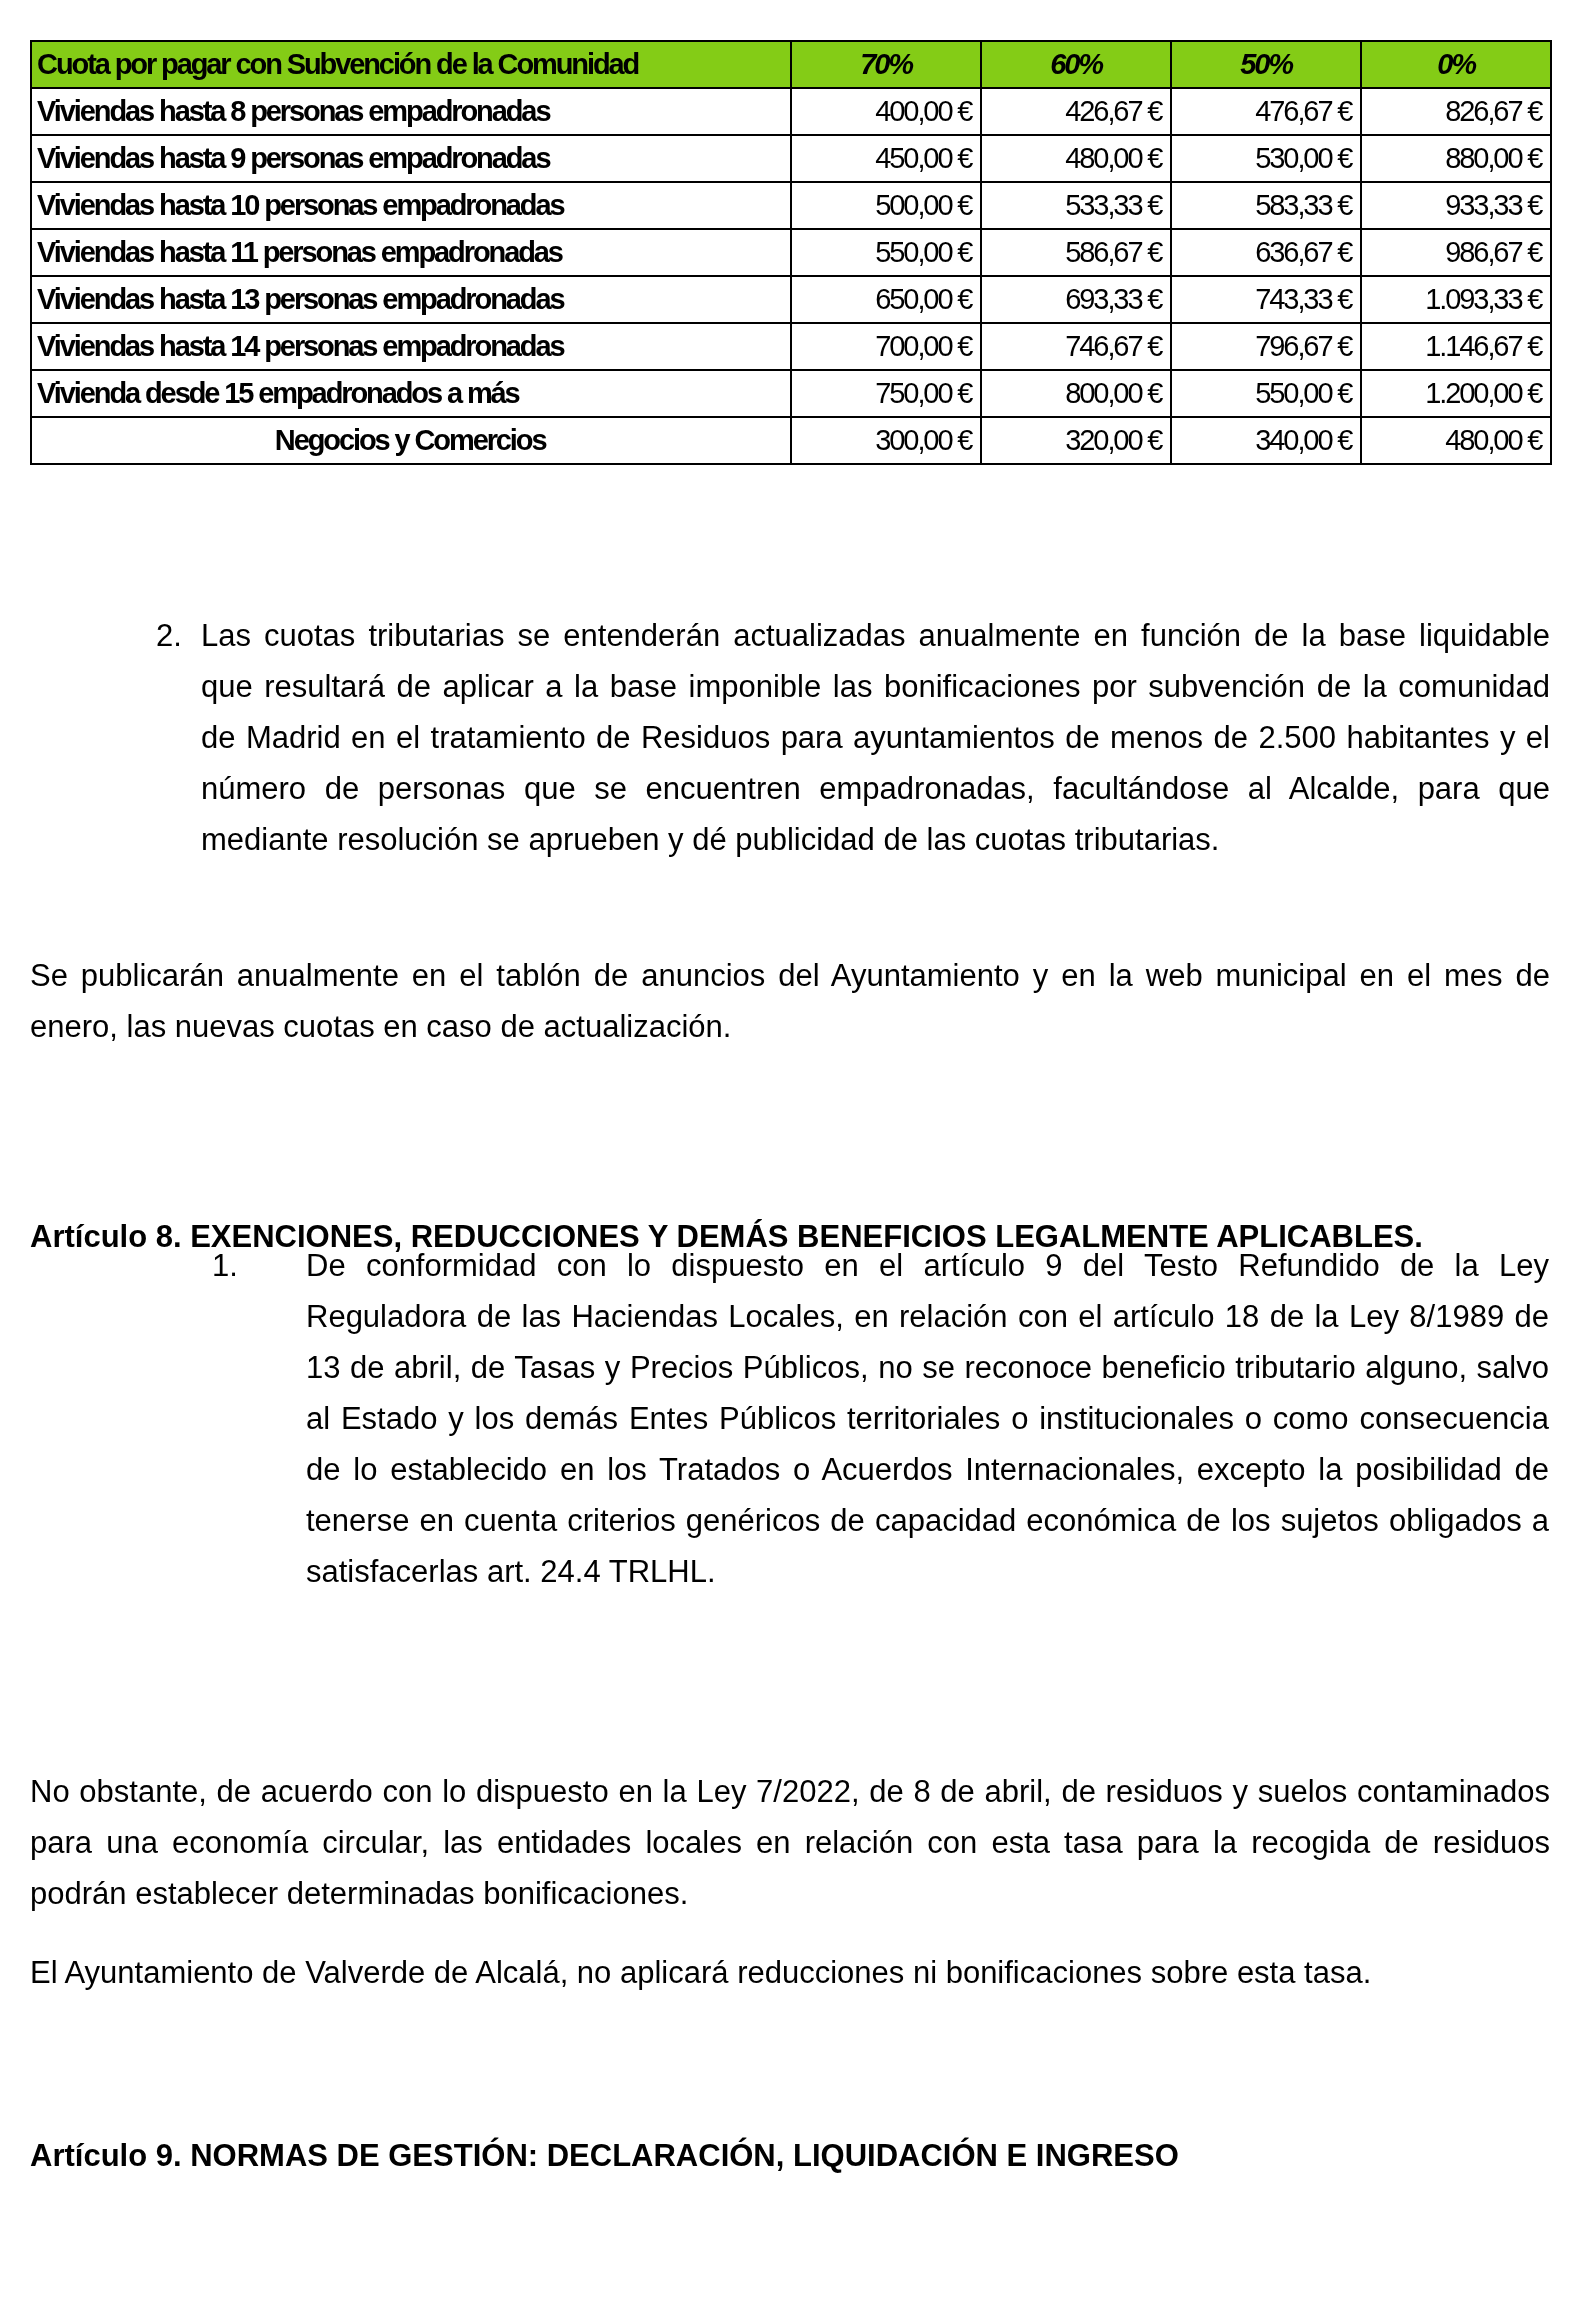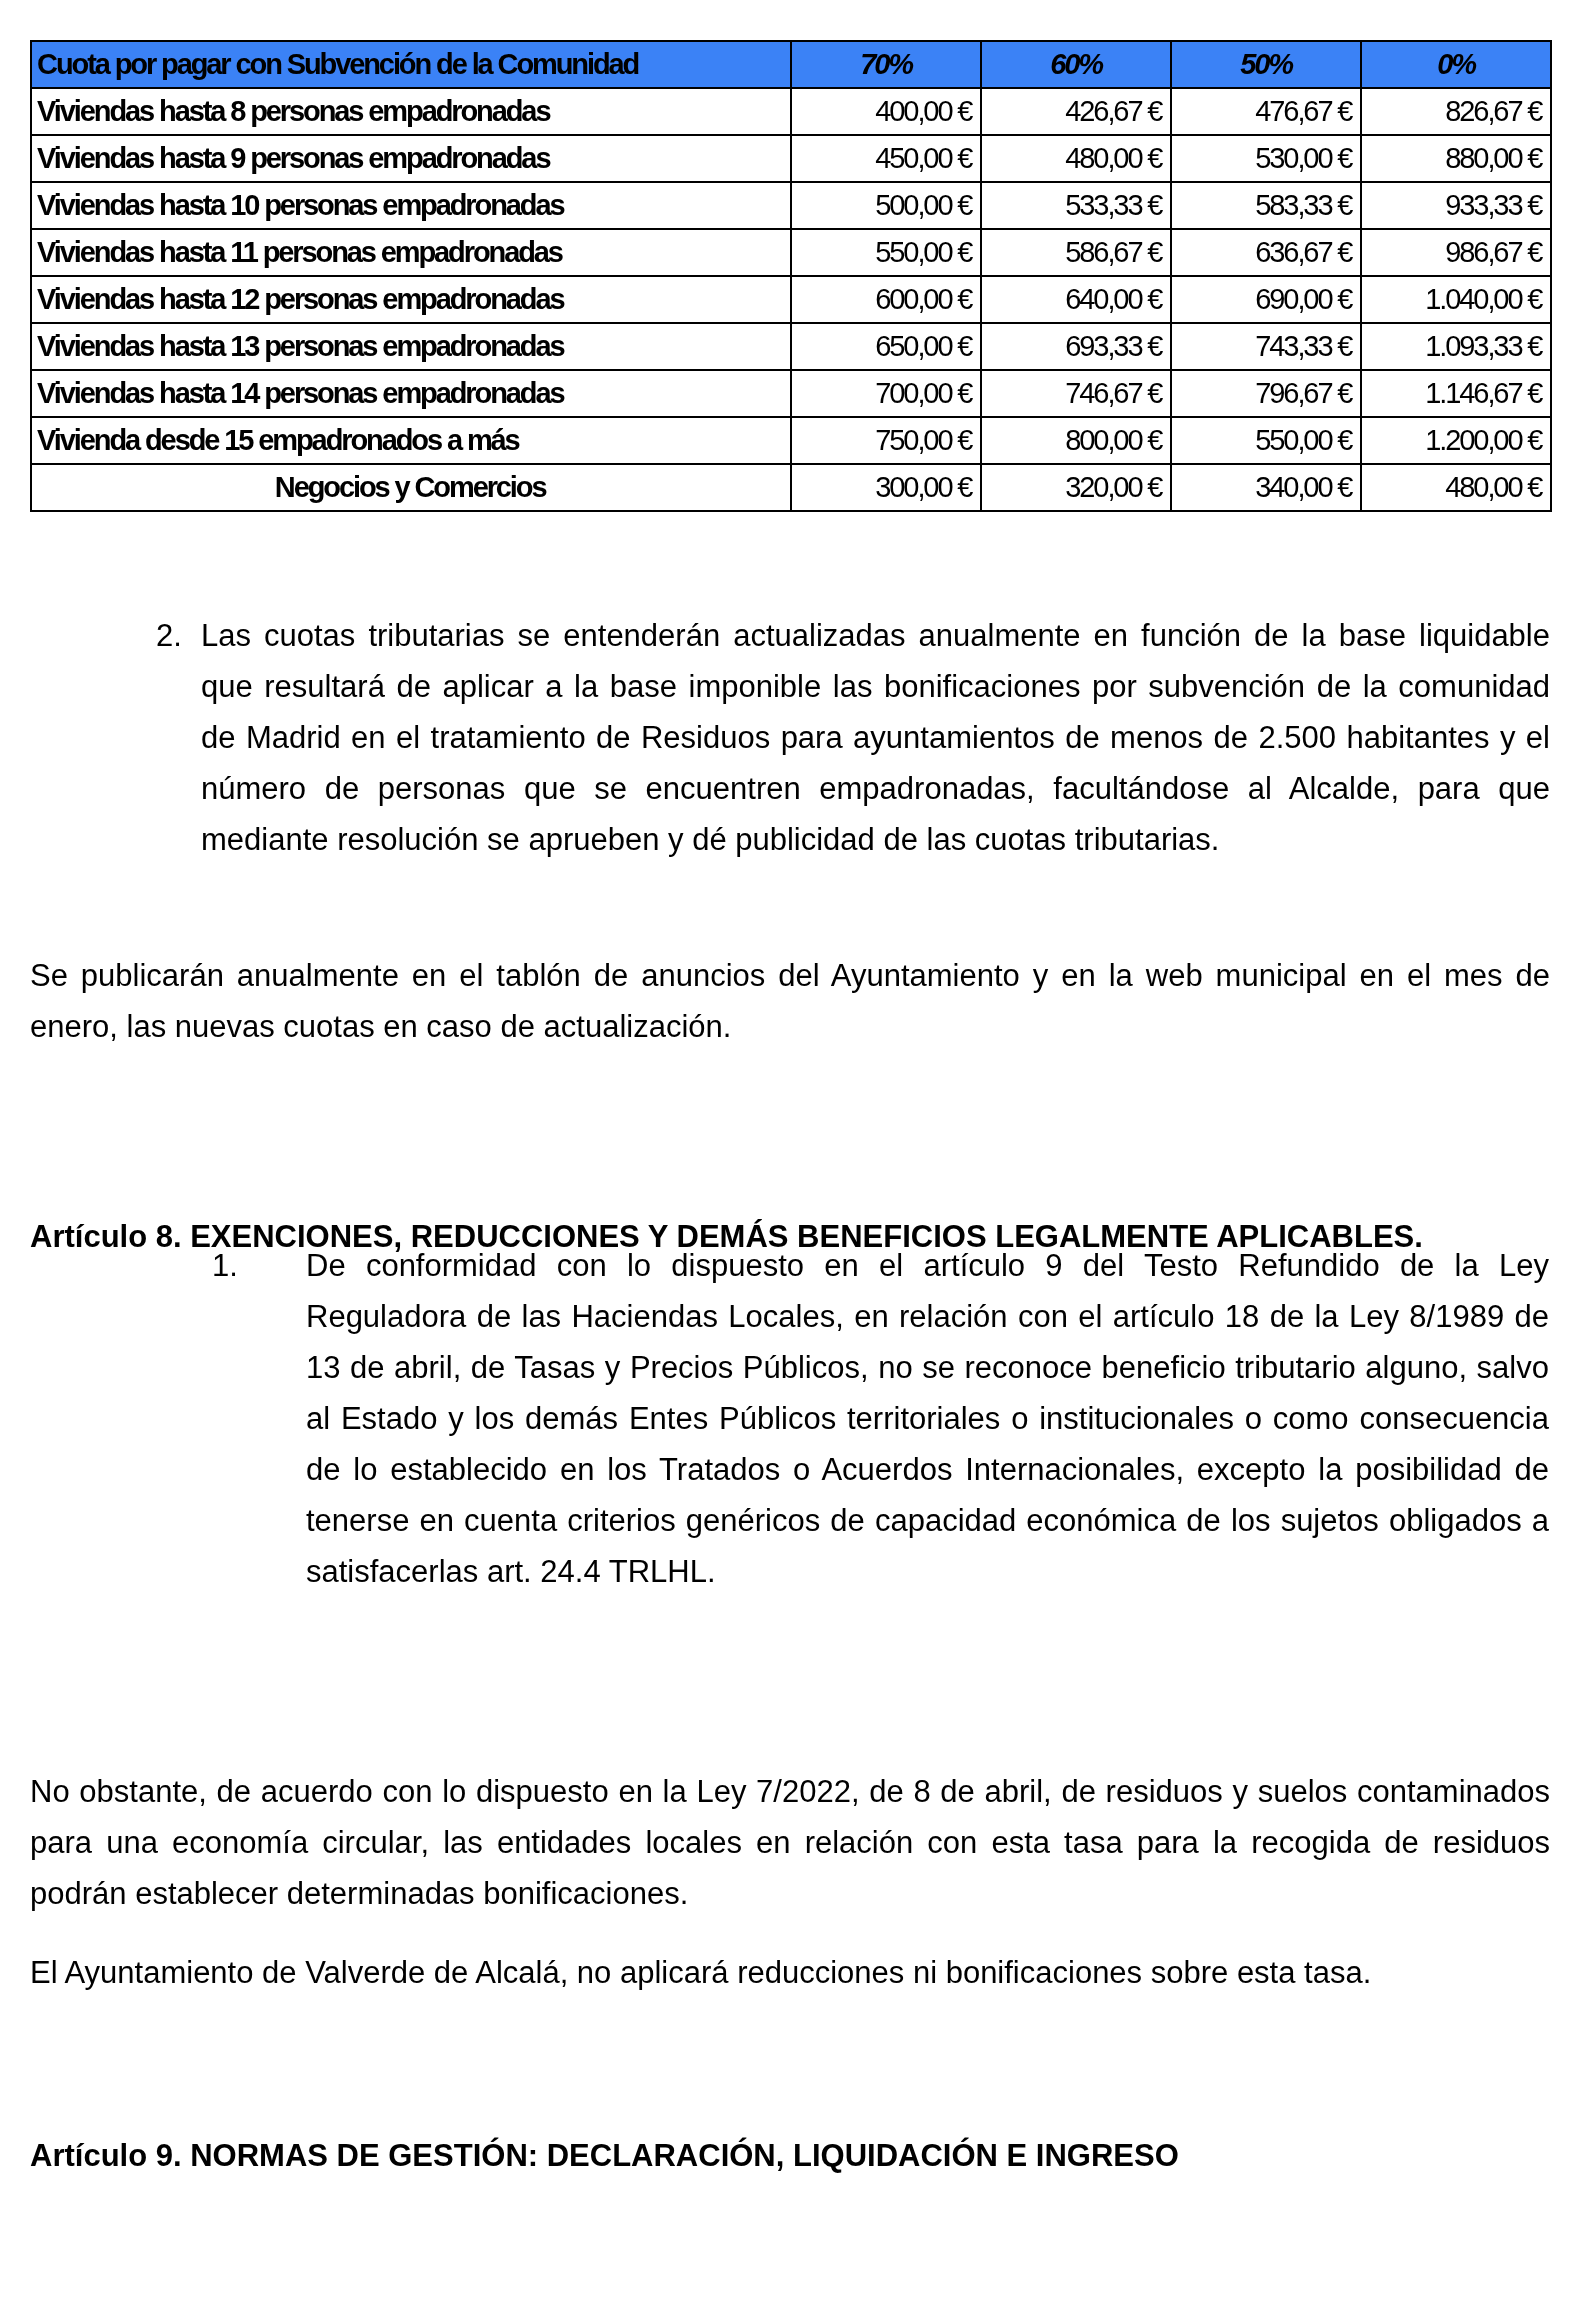--- a/index.html
+++ b/index.html
@@ -1,19 +1,19 @@
 <!DOCTYPE html>
 <html style="font-size:13.7px"><head>
 <meta charset="utf-8">
 <style>
   html, body { margin: 0; padding: 0; background: #ffffff; }
   body { width: 1572px; height: 2319px; position: relative; overflow: hidden; color: #000; font-family: "Liberation Sans", sans-serif; }
   .tbl { position: absolute; left: 30px; top: 40px; width: 1520px; border-collapse: collapse; table-layout: fixed; font-family: "Liberation Sans", sans-serif; }
   .tbl td, .tbl th { border: 2.6px solid #000; height: 45px; padding: 0 6.8px; font-size: 29px; letter-spacing: -2.1px; line-height: 1; white-space: nowrap; overflow: hidden; }
-  .tbl th { background: #3b82f6; font-weight: bold; }
+  .tbl th { background: #84cc16; font-weight: bold; }
   .tbl th.label { text-align: left; padding-left: 5.1px; }
   .tbl th.pct { text-align: center; font-style: italic; }
   .tbl td.label { font-weight: bold; text-align: left; padding-left: 5.1px; }
   .tbl td.label.center { text-align: center; }
   .tbl td.num { text-align: right; padding-right: 8.6px; }
   .tbl col.c0 { width: 760px; }
   .tbl col.cn { width: 190px; }
   .para { position: absolute; font-family: "Liberation Sans", sans-serif; font-size: 31px; line-height: 51px; text-align: justify; }
   .para .last { text-align-last: left; }
   .item2 { left: 156px; top: 610px; width: 1394px; }
@@ -72,27 +72,20 @@
         <td class="num">933,33 €</td>
       </tr>
       <tr>
         <td class="label">Viviendas hasta 11 personas empadronadas</td>
         <td class="num">550,00 €</td>
         <td class="num">586,67 €</td>
         <td class="num">636,67 €</td>
         <td class="num">986,67 €</td>
       </tr>
       <tr>
-        <td class="label">Viviendas hasta 12 personas empadronadas</td>
-        <td class="num">600,00 €</td>
-        <td class="num">640,00 €</td>
-        <td class="num">690,00 €</td>
-        <td class="num">1.040,00 €</td>
-      </tr>
-      <tr>
         <td class="label">Viviendas hasta 13 personas empadronadas</td>
         <td class="num">650,00 €</td>
         <td class="num">693,33 €</td>
         <td class="num">743,33 €</td>
         <td class="num">1.093,33 €</td>
       </tr>
       <tr>
         <td class="label">Viviendas hasta 14 personas empadronadas</td>
         <td class="num">700,00 €</td>
         <td class="num">746,67 €</td>

